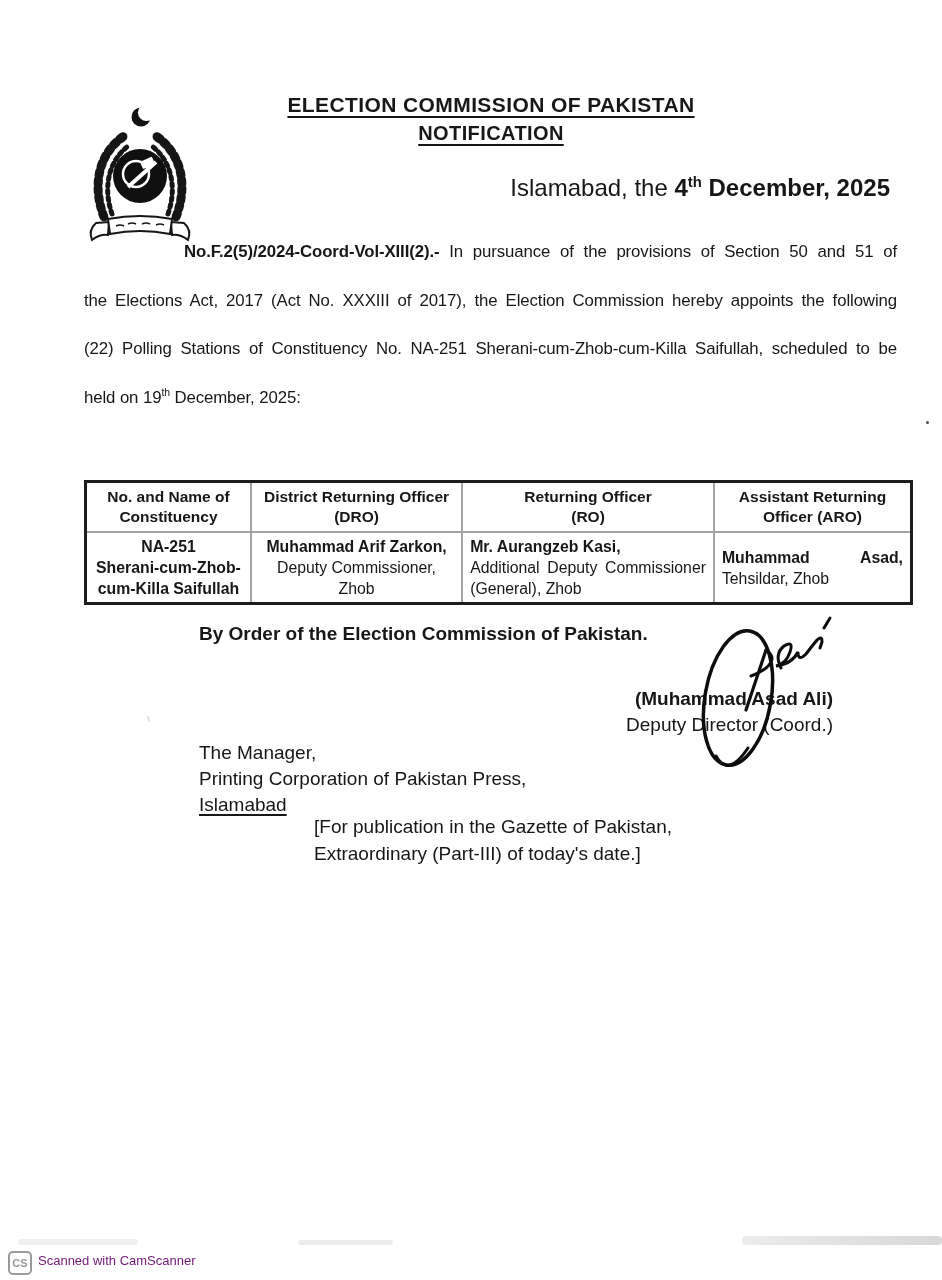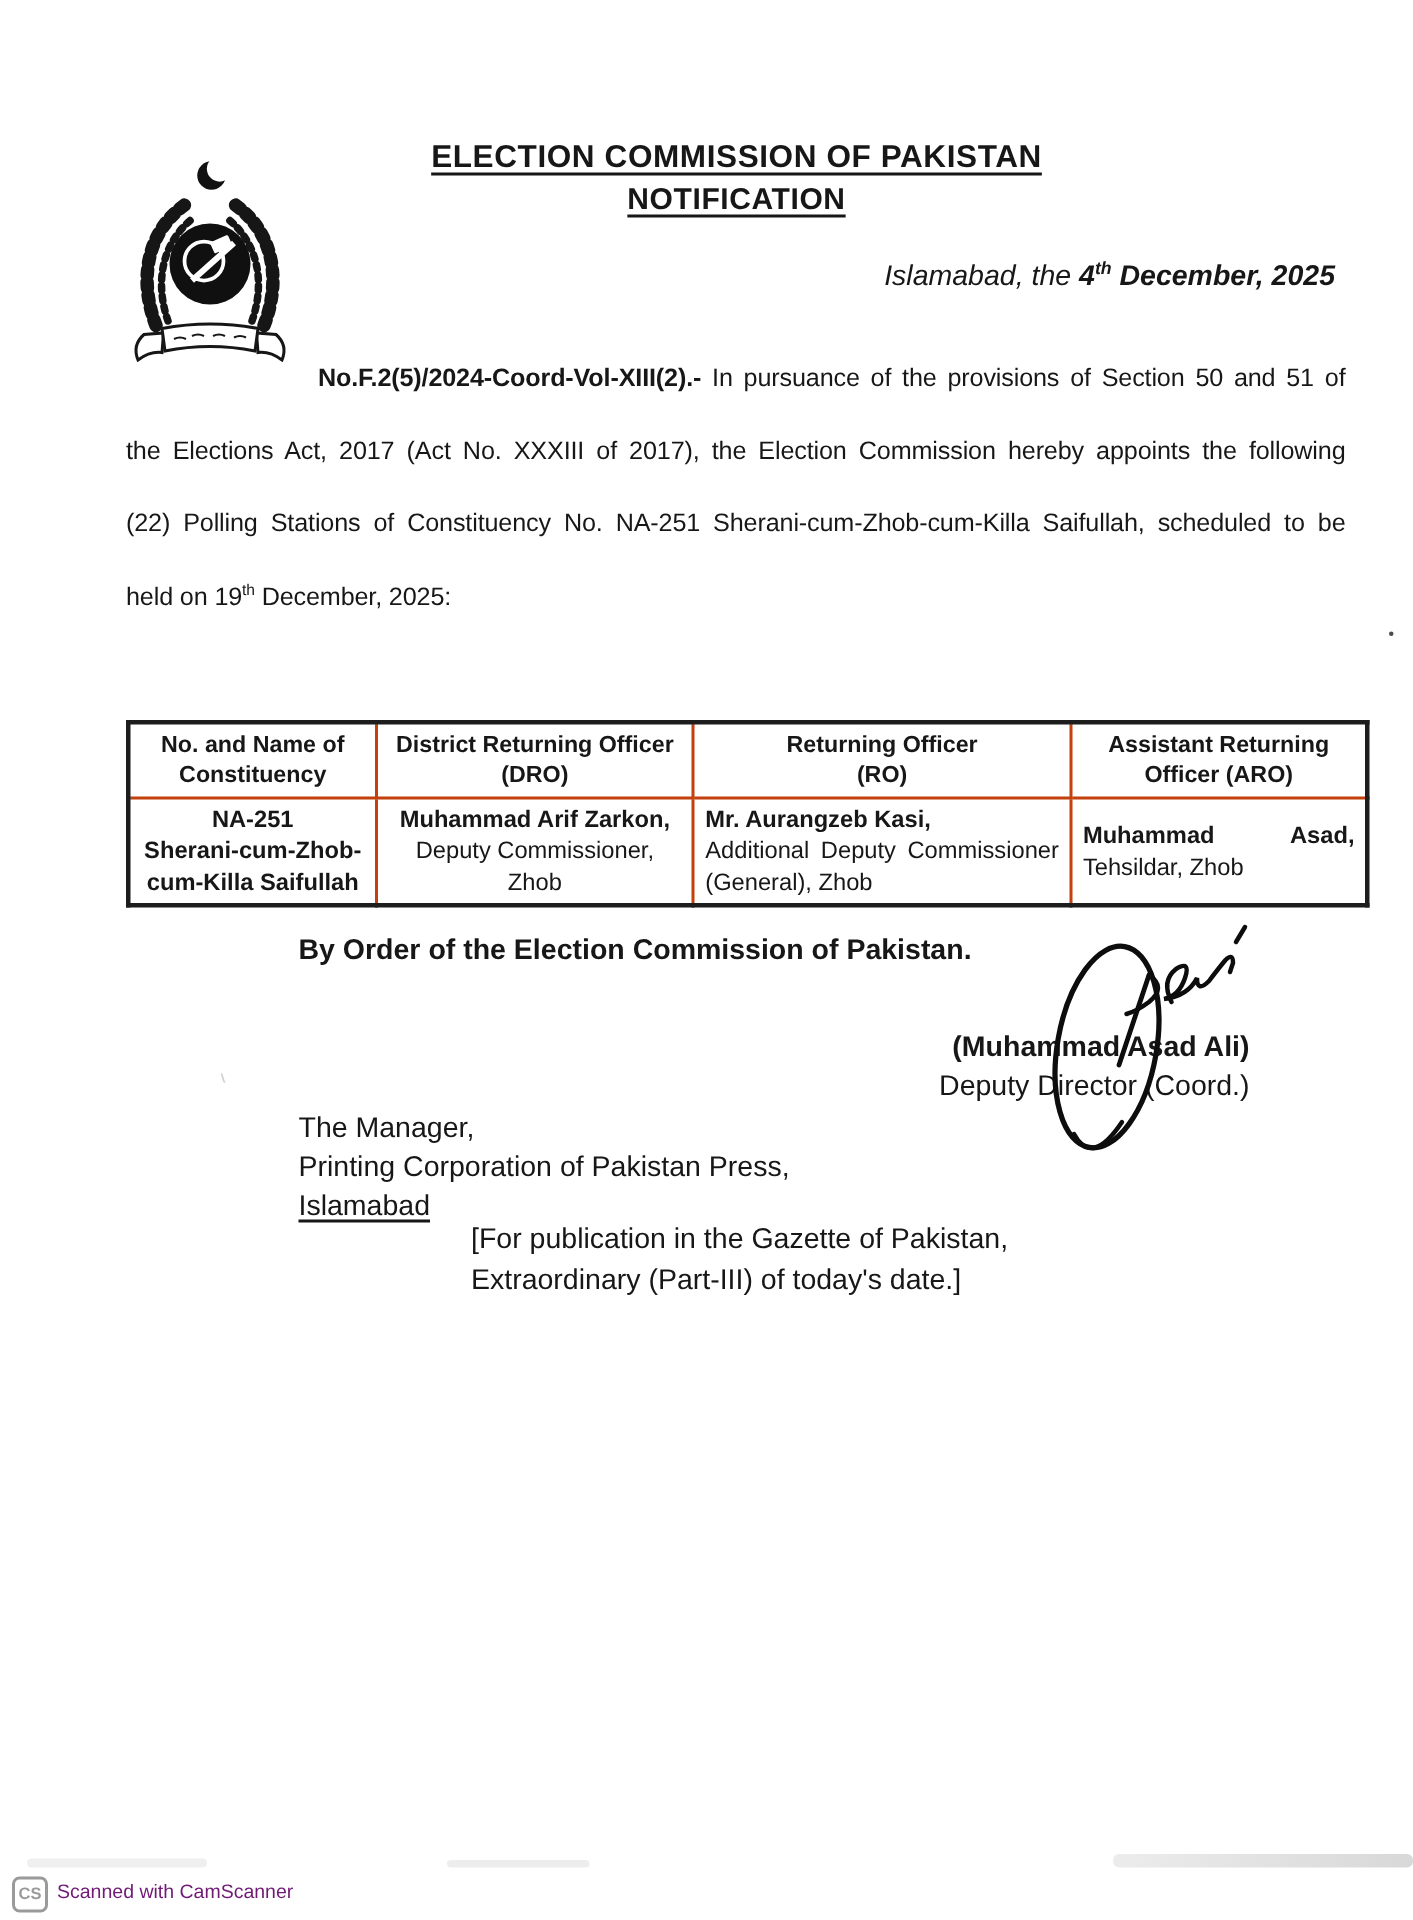--- a/index.html
+++ b/index.html
@@ -7,33 +7,33 @@
     position:relative; width:942px; height:1280px; margin:0 auto;
     background:#ffffff; overflow:hidden;
     font-family:"Liberation Sans", sans-serif; color:#171717;
   }
   
   .logo { position:absolute; left:84px; top:102px; }
   .title-block { position:absolute; left:241px; top:90px; width:500px; text-align:center; }
   .title-line { font-weight:bold; font-size:21px; letter-spacing:0.4px; line-height:29px;
     text-decoration:underline; text-decoration-thickness:2px; text-underline-offset:4px;text-align:center; }
   .title-line.second { font-size:20px; }
-  .date-line { position:absolute; right:52px; top:174px; font-size:19px; white-space:nowrap;font-style:italic; }
+  .date-line { position:absolute; right:52px; top:174px; font-size:24px; white-space:nowrap; }
   .date-line b sup, .date-line b { font-weight:bold; }
   sup { font-size:0.62em; vertical-align:super; line-height:0; }
   
   .para { position:absolute; left:84px; top:228px; width:813px; font-size:16.8px; letter-spacing:-0.1px; }
   .pline { height:48.5px; line-height:48.5px; white-space:nowrap; }
   .pline.just { text-align:justify; text-align-last:justify; }
   .pline.first { padding-left:100px; }
-  .ref-bold { font-weight:bold;margin-left:28px; }
+  .ref-bold { font-weight:bold; }
   
   .appt-table { position:absolute; left:84px; top:480px; width:829px; border-collapse:collapse;
     border:3px solid #1d1d1d; font-size:15.8px; }
-  .appt-table th, .appt-table td { border:2px solid #c2410c; vertical-align:middle; }
+  .appt-table th, .appt-table td { border:2px solid #a3a3a3; vertical-align:middle; }
   .appt-table th { font-size:15.5px; font-weight:bold; text-align:center; padding:3px 4px; line-height:20px; height:42px; }
   .appt-table td { height:62px; padding:3px 7px; line-height:21px; }
   .cell-center { text-align:center; }
   .cell-bold { font-weight:bold; }
   .ro-title { text-align:justify; }
   .aro-name { display:flex; justify-content:space-between; font-weight:bold; }
   
   .by-order { position:absolute; left:199px; top:623px; font-size:19px; font-weight:bold; }
   .signatory { position:absolute; right:109px; top:686px; text-align:right; font-size:19px; line-height:25.5px; z-index:1; }
   .signatory .name { font-weight:bold; }

